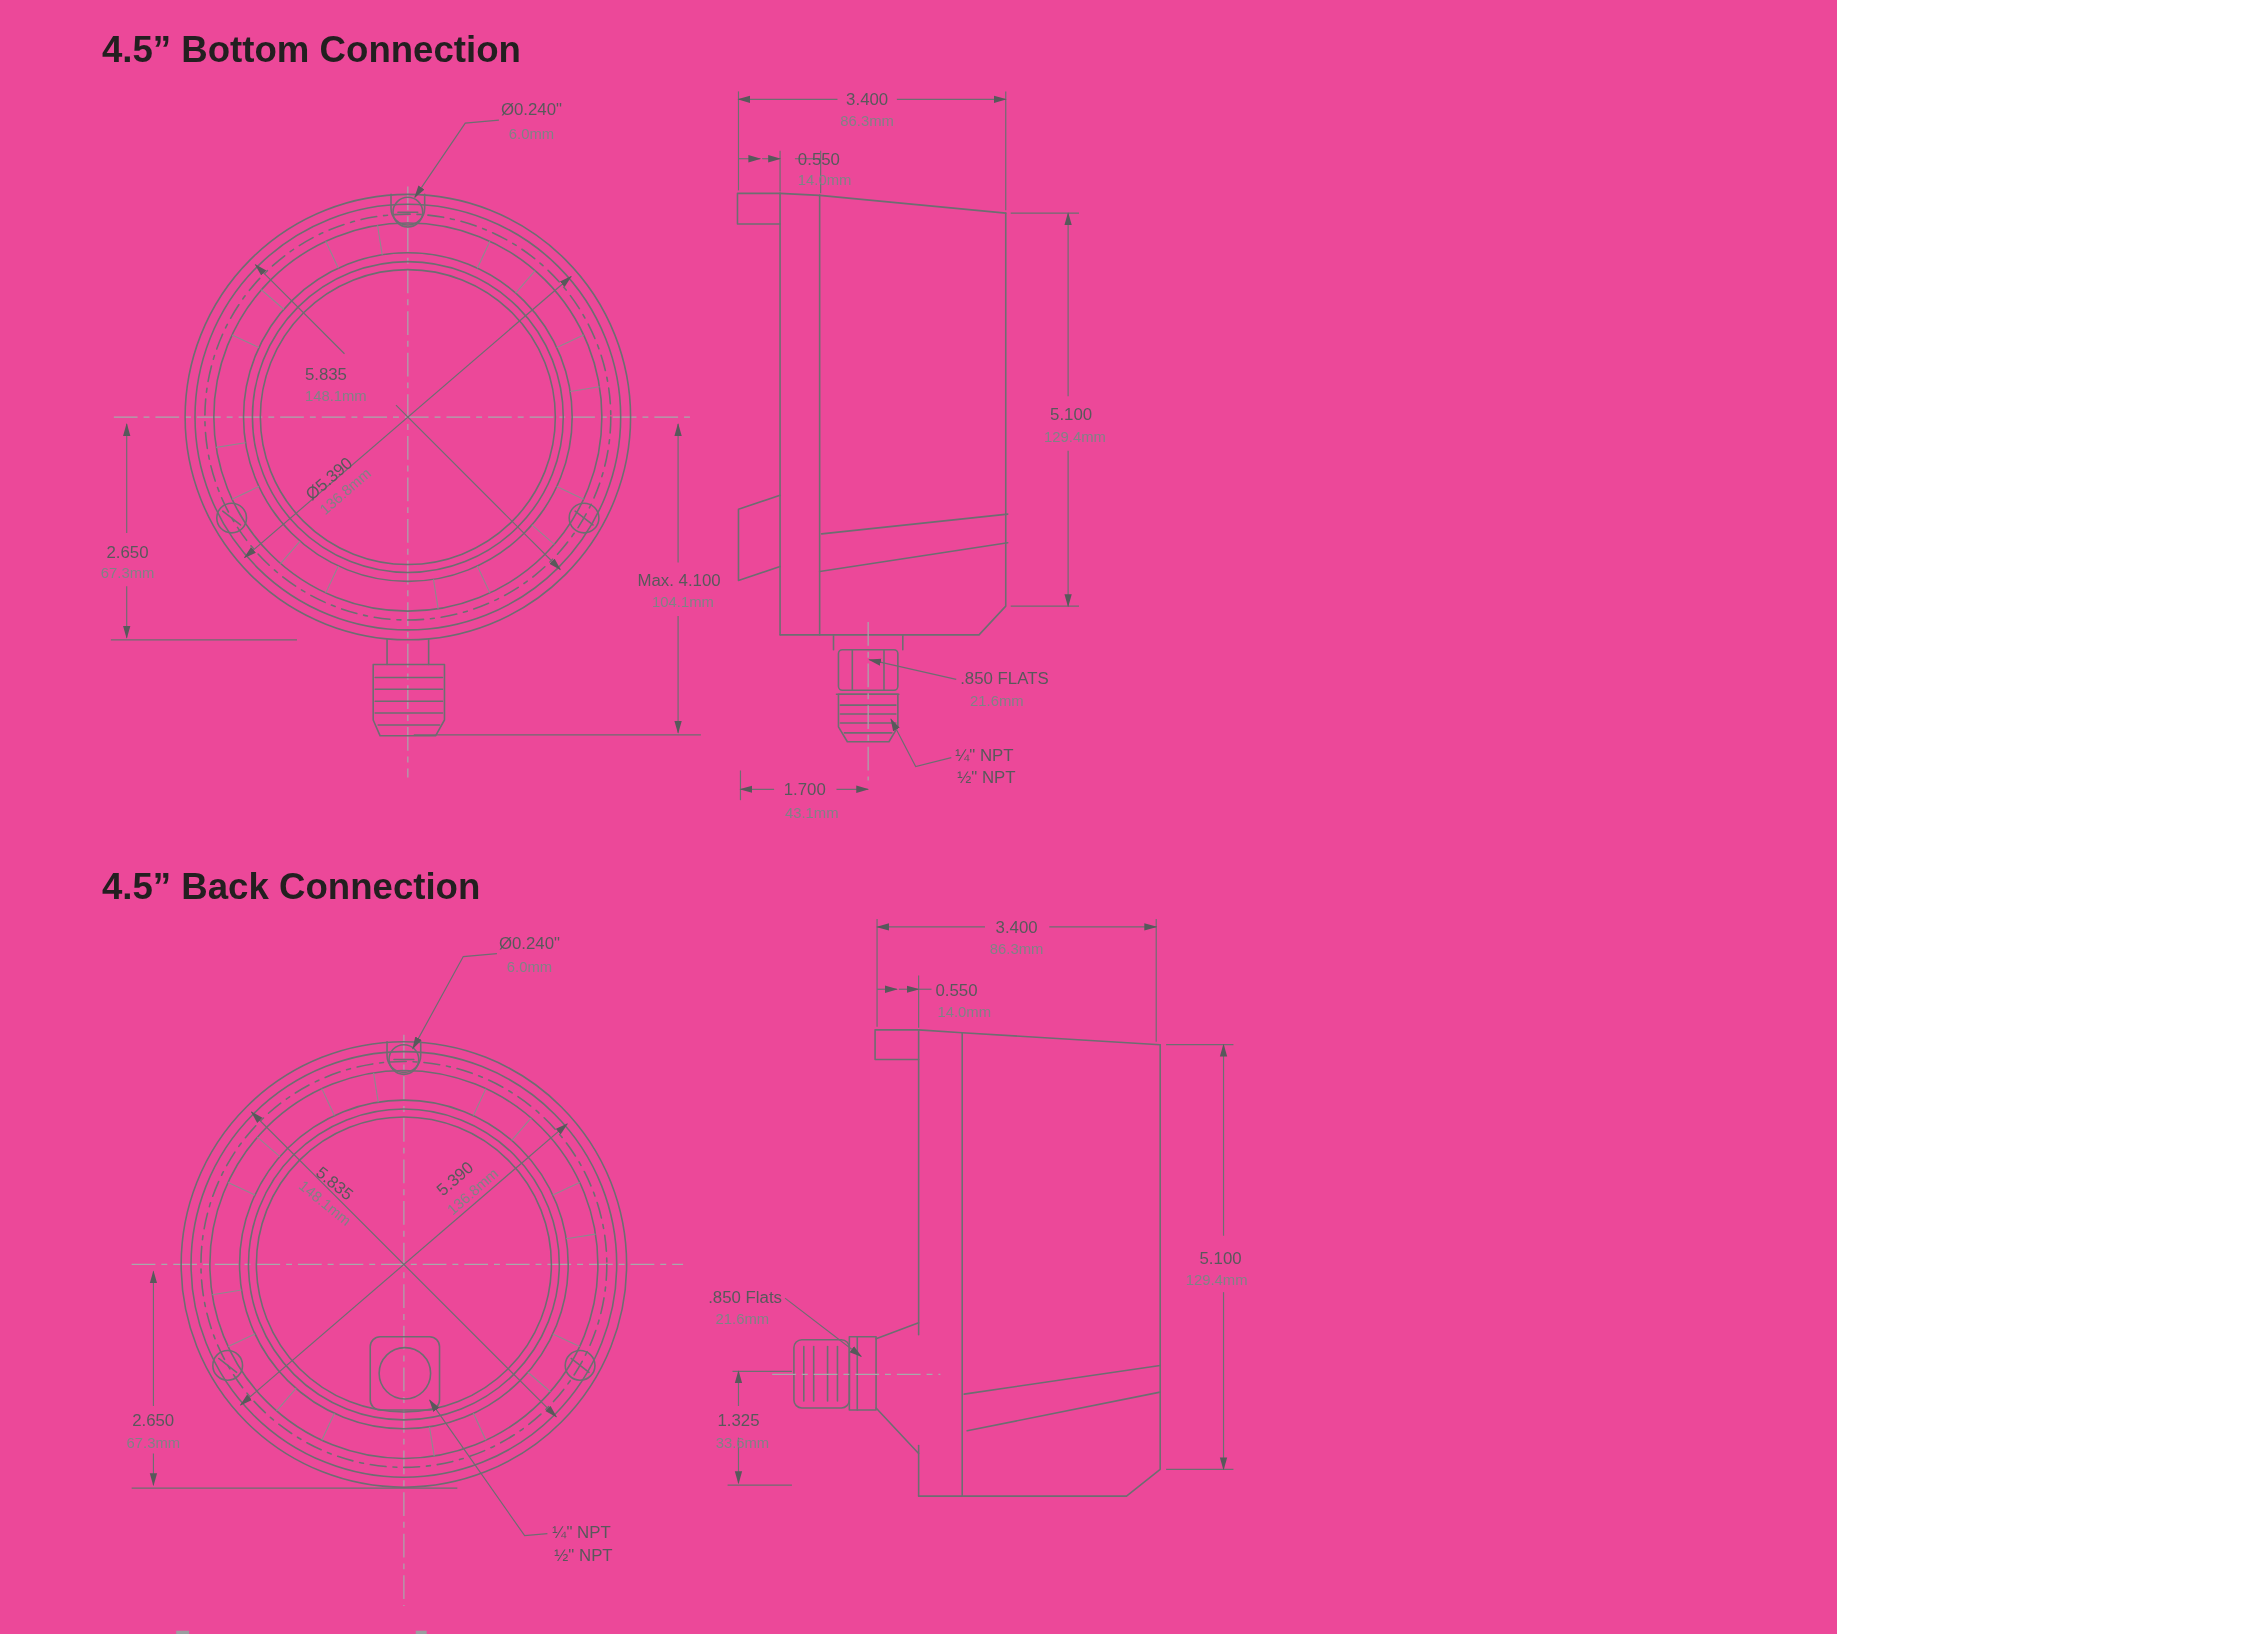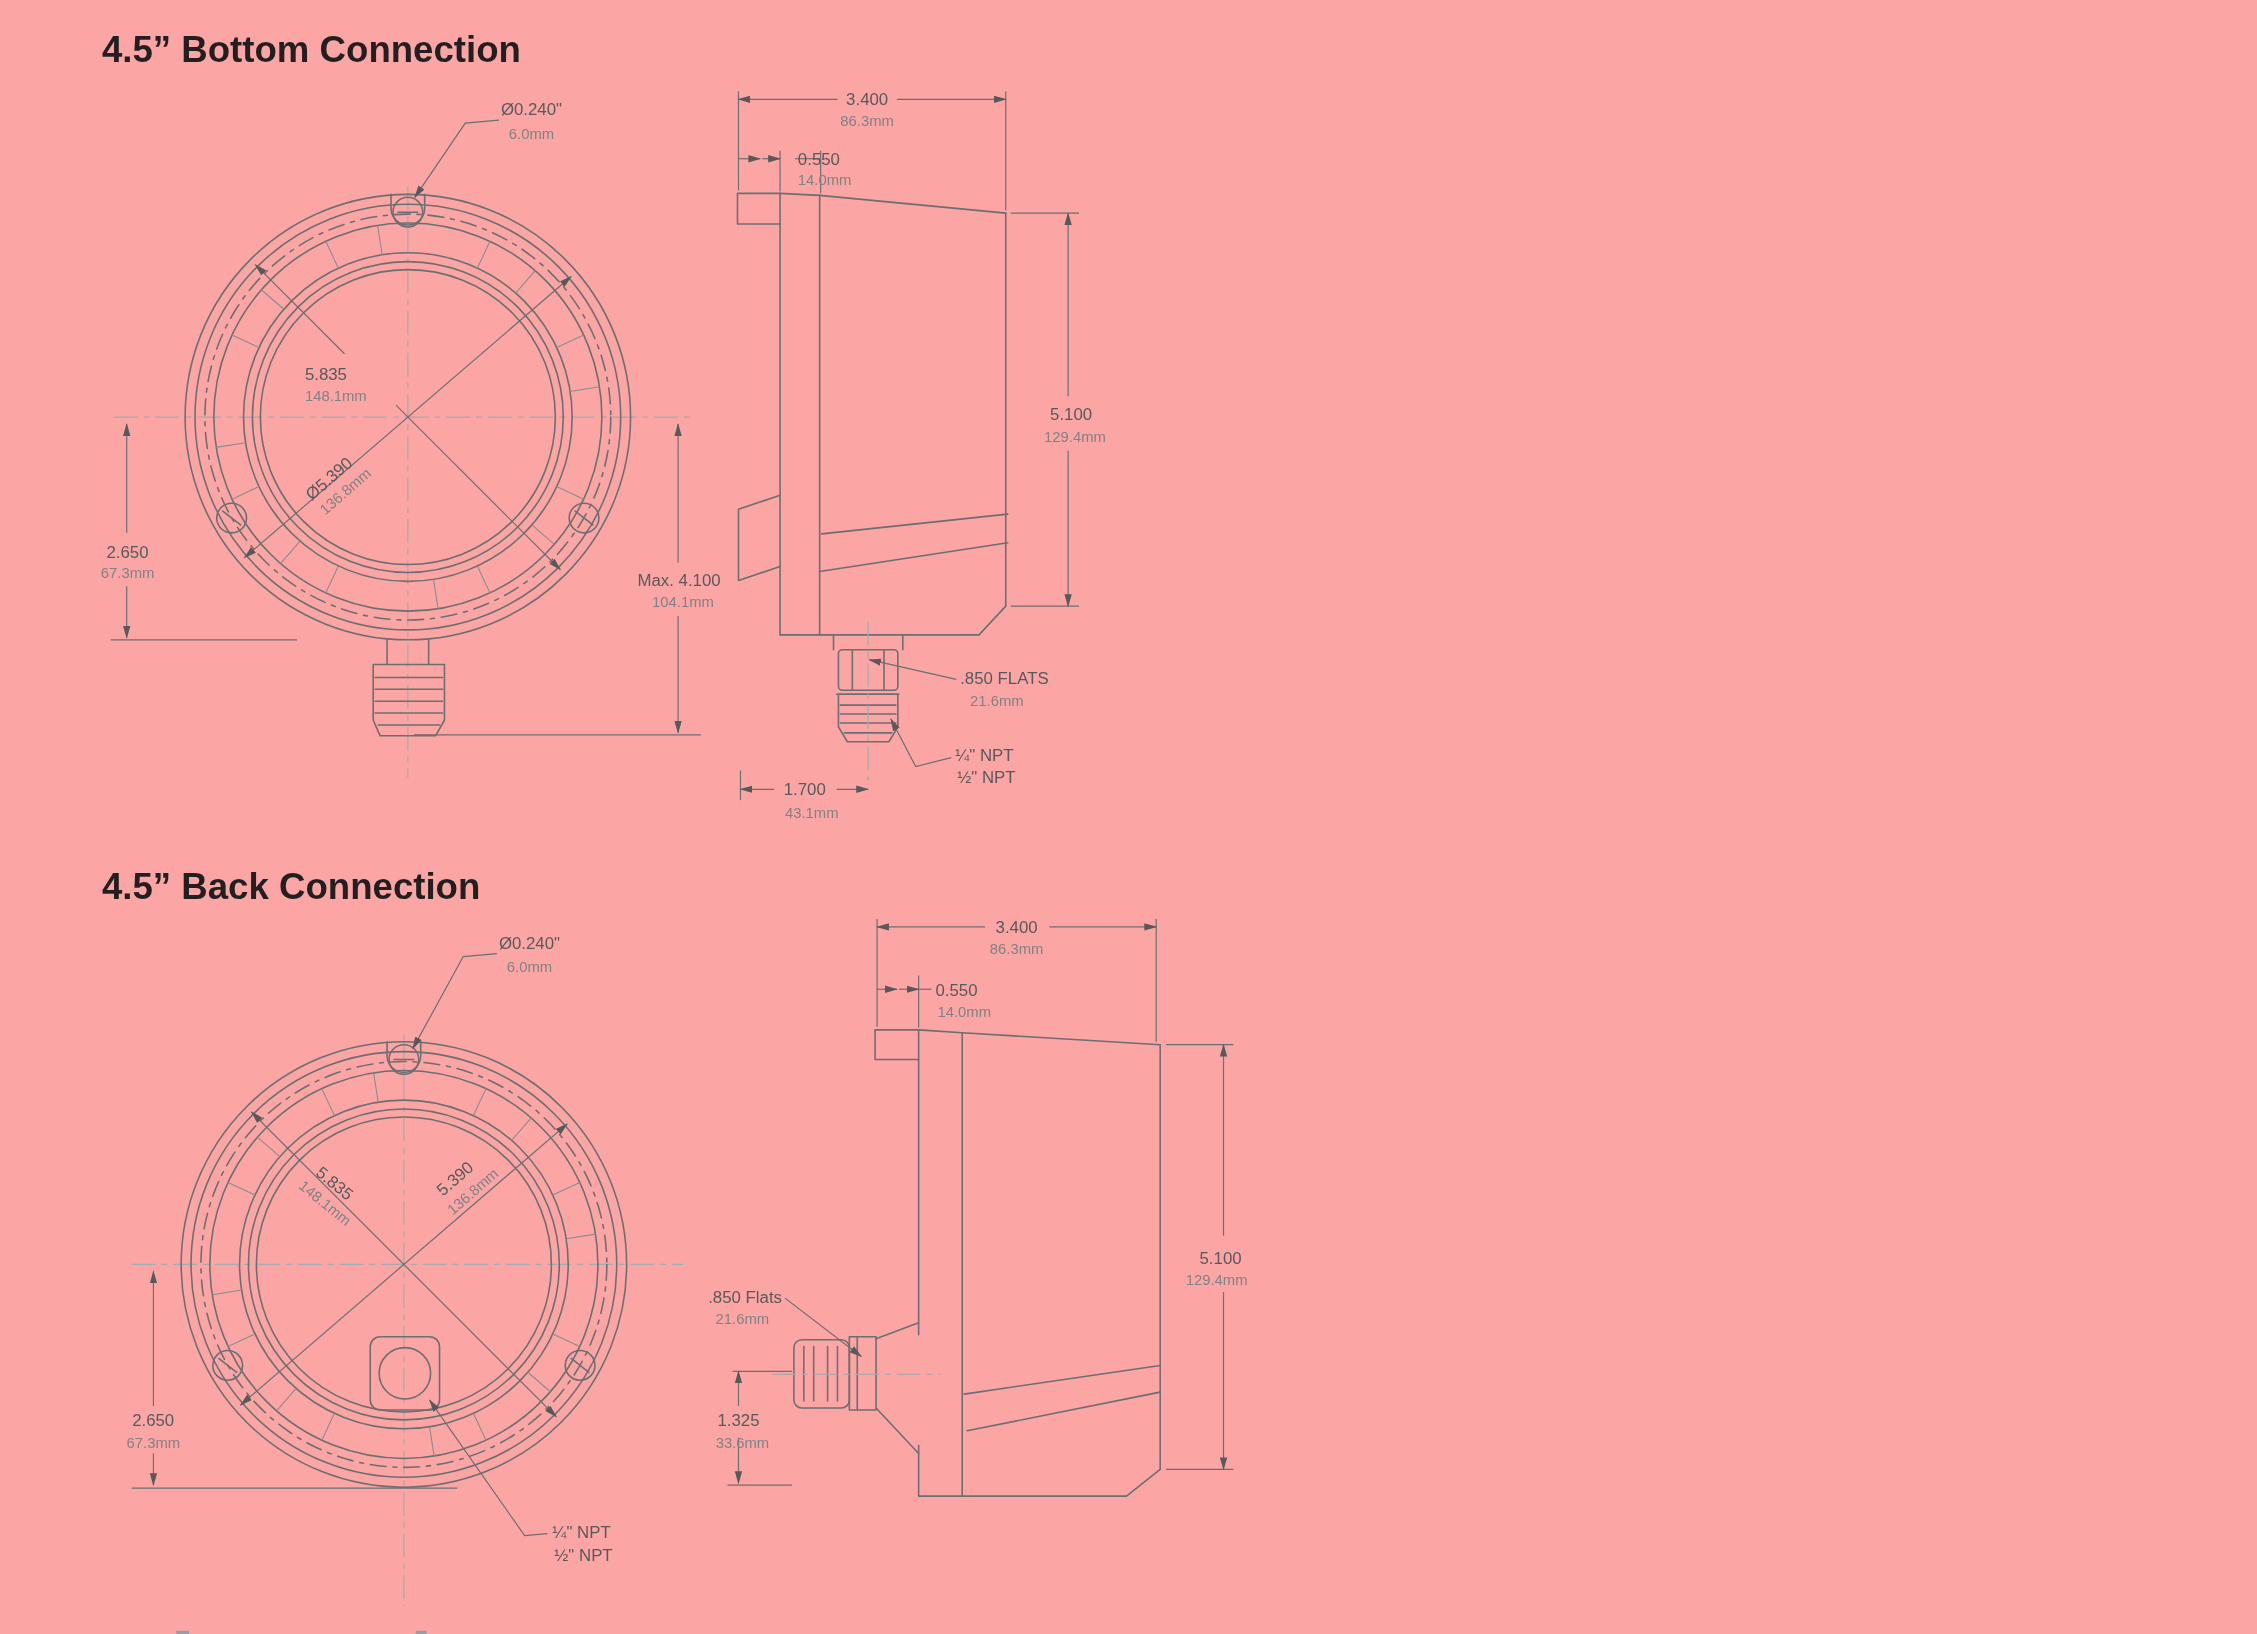--- a/index.html
+++ b/index.html
@@ -1,16 +1,16 @@
 <!DOCTYPE html>
 <html><head>
 <meta charset="utf-8">
 <style>
   html,body{margin:0;padding:0;background:#ffffff;}
-  .page{width:2257px;height:1635px;position:relative;background:#fca5a5;}
+  .page{width:1837px;height:1635px;position:relative;background:#ec4899;}
   svg text{font-family:"Liberation Sans", sans-serif;}
   .ttl{font-size:37px;font-weight:bold;fill:#231f20;}
   .din{font-size:17px;fill:#58595b;}
   .dmm{font-size:15px;fill:#808285;}
   .ln{stroke:#6d6e71;stroke-width:1.6;fill:none;stroke-linecap:round;stroke-linejoin:round;}
   .thin{stroke:#8a8c8e;stroke-width:1.1;fill:none;}
   .cl{stroke:#a7a9ac;stroke-width:1.2;fill:none;stroke-dasharray:24 6 6 6;}
   .bc{stroke-dasharray:16 7 4 7;}
   .dim{stroke:#6d6e71;stroke-width:1.2;fill:none;}
   .mk path{fill:#58595b;}

